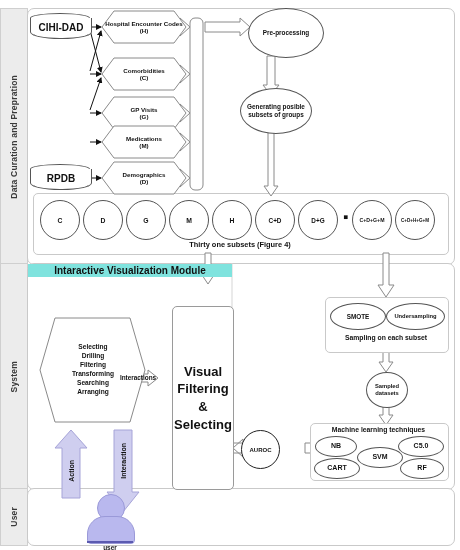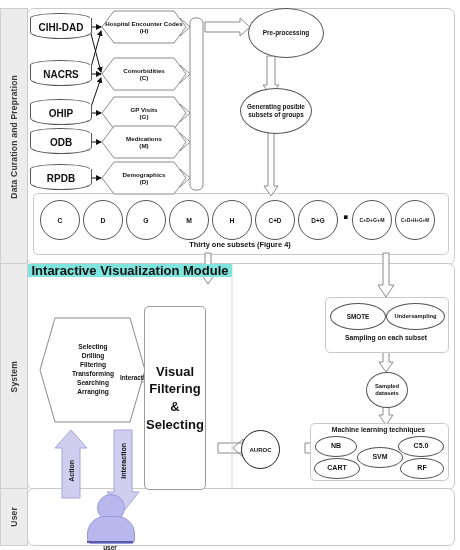--- a/index.html
+++ b/index.html
@@ -27,21 +27,21 @@
   .hexgrp{position:absolute;width:86px;height:34px;}
   .hexgrp svg{position:absolute;left:0;top:0;}
   .hexgrp .t{position:absolute;left:0;top:0;width:86px;height:34px;display:flex;flex-direction:column;align-items:center;justify-content:center;font-size:6.2px;font-weight:bold;line-height:1.18;text-align:center;color:#111;}
 
   .groups-title{position:absolute;font-size:8px;font-weight:bold;color:#222;}
 
   .ell{position:absolute;border:1px solid #555;border-radius:50%;background:#fff;display:flex;align-items:center;justify-content:center;text-align:center;font-size:6.4px;font-weight:bold;line-height:1.2;color:#111;}
 
   .circ{position:absolute;border:1px solid #555;border-radius:50%;background:#fff;display:flex;align-items:center;justify-content:center;text-align:center;color:#111;font-weight:bold;}
 
-  .modhdr{position:absolute;height:13px;display:flex;align-items:center;justify-content:center;font-size:13px;font-weight:bold;color:#111;}
+  .modhdr{position:absolute;height:13px;display:flex;align-items:center;justify-content:center;font-size:10px;font-weight:bold;color:#111;}
 
   .hexbox{position:absolute;width:104px;height:100px;}
   .hexbox .t{position:absolute;left:0;top:0;width:104px;height:100px;display:flex;flex-direction:column;align-items:center;justify-content:center;font-size:6.6px;font-weight:bold;line-height:1.35;color:#111;text-align:center;}
 
   .vibox{position:absolute;border:1px solid #9a9a9a;border-radius:5px;background:#fff;display:flex;flex-direction:column;align-items:center;justify-content:center;}
   .vibox .t{font-size:13px;font-weight:bold;line-height:1.35;text-align:center;color:#111;}
 
   .mlbox-title{position:absolute;font-size:6.8px;font-weight:bold;color:#111;text-align:center;}
   .samp-title{position:absolute;font-size:6.8px;font-weight:bold;color:#111;text-align:center;}
   .subsets-title{position:absolute;font-size:7.4px;font-weight:bold;color:#111;text-align:center;}
@@ -136,35 +136,20 @@
     <line x1="232" y1="263" x2="232" y2="488" stroke="#d5d5d5" stroke-width="1"></line>
   </svg>
 
   <div class="groups-title" style="left:104px;top:10px;width:86px;text-align:center;">Groups</div>
 
   <div class="cyl" style="left:30px;top:13px;">
     <div class="top"></div>
     <div class="body"></div>
     <div class="lbl">CIHI-DAD</div>
   </div>
-  <div class="cyl" style="left:30px;top:60px;">
-    <div class="top"></div>
-    <div class="body"></div>
-    <div class="lbl">NACRS</div>
-  </div>
-  <div class="cyl" style="left:30px;top:99px;">
-    <div class="top"></div>
-    <div class="body"></div>
-    <div class="lbl">OHIP</div>
-  </div>
-  <div class="cyl" style="left:30px;top:128px;">
-    <div class="top"></div>
-    <div class="body"></div>
-    <div class="lbl">ODB</div>
-  </div>
   <div class="cyl" style="left:30px;top:164px;">
     <div class="top"></div>
     <div class="body"></div>
     <div class="lbl">RPDB</div>
   </div>
 
   <div class="hexgrp" style="left:101px;top:10px;">
     <svg width="86" height="34">
         <path d="M1,17 L13,1 L73,1 L85,17 L73,33 L13,33 z" fill="#fff" stroke="#8a8a8a" stroke-width="1"></path>
       </svg>
@@ -258,21 +243,21 @@
       <div>Drilling</div>
       <div>Filtering</div>
       <div>Transforming</div>
       <div>Searching</div>
       <div>Arranging</div>
     </div>
   </div>
 
   <div style="position:absolute;left:116px;top:374px;width:44px;text-align:center;font-size:6.4px;font-weight:bold;color:#111;">Interactions</div>
 
-  <div class="vibox" style="left:144px;top:306px;width:60px;height:182px;">
+  <div class="vibox" style="left:172px;top:306px;width:60px;height:182px;">
     <div class="t">
       <div>Visual</div>
       <div>Filtering</div>
       <div>&amp;</div>
       <div>Selecting</div>
     </div>
   </div>
 
   <div style="position:absolute;left:58px;top:448px;width:26px;height:46px;display:flex;align-items:center;justify-content:center;">
     <span class="vlabel" style="font-size:7px;font-weight:bold;color:#111;">Action</span>

